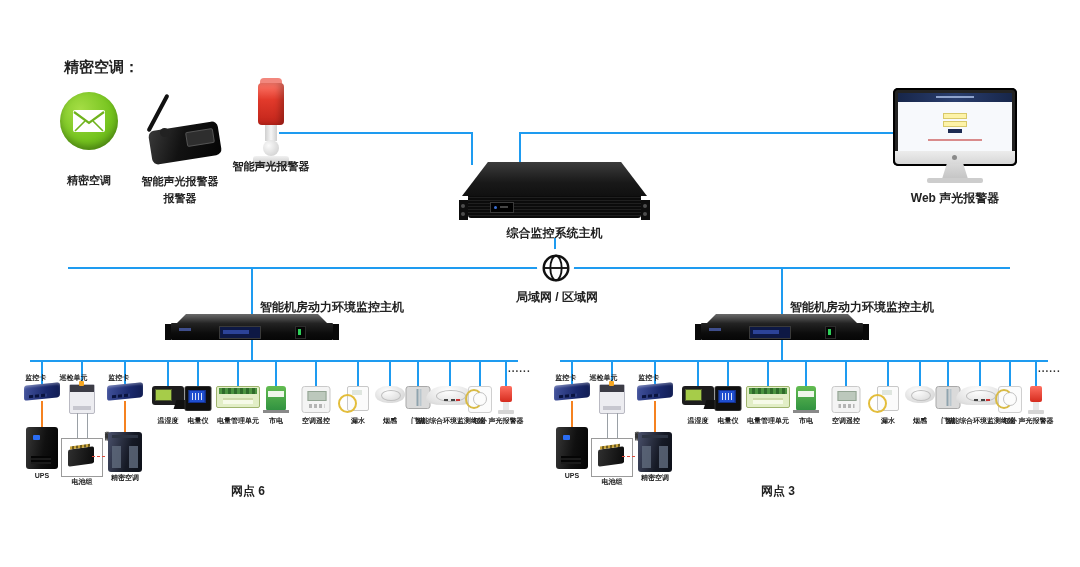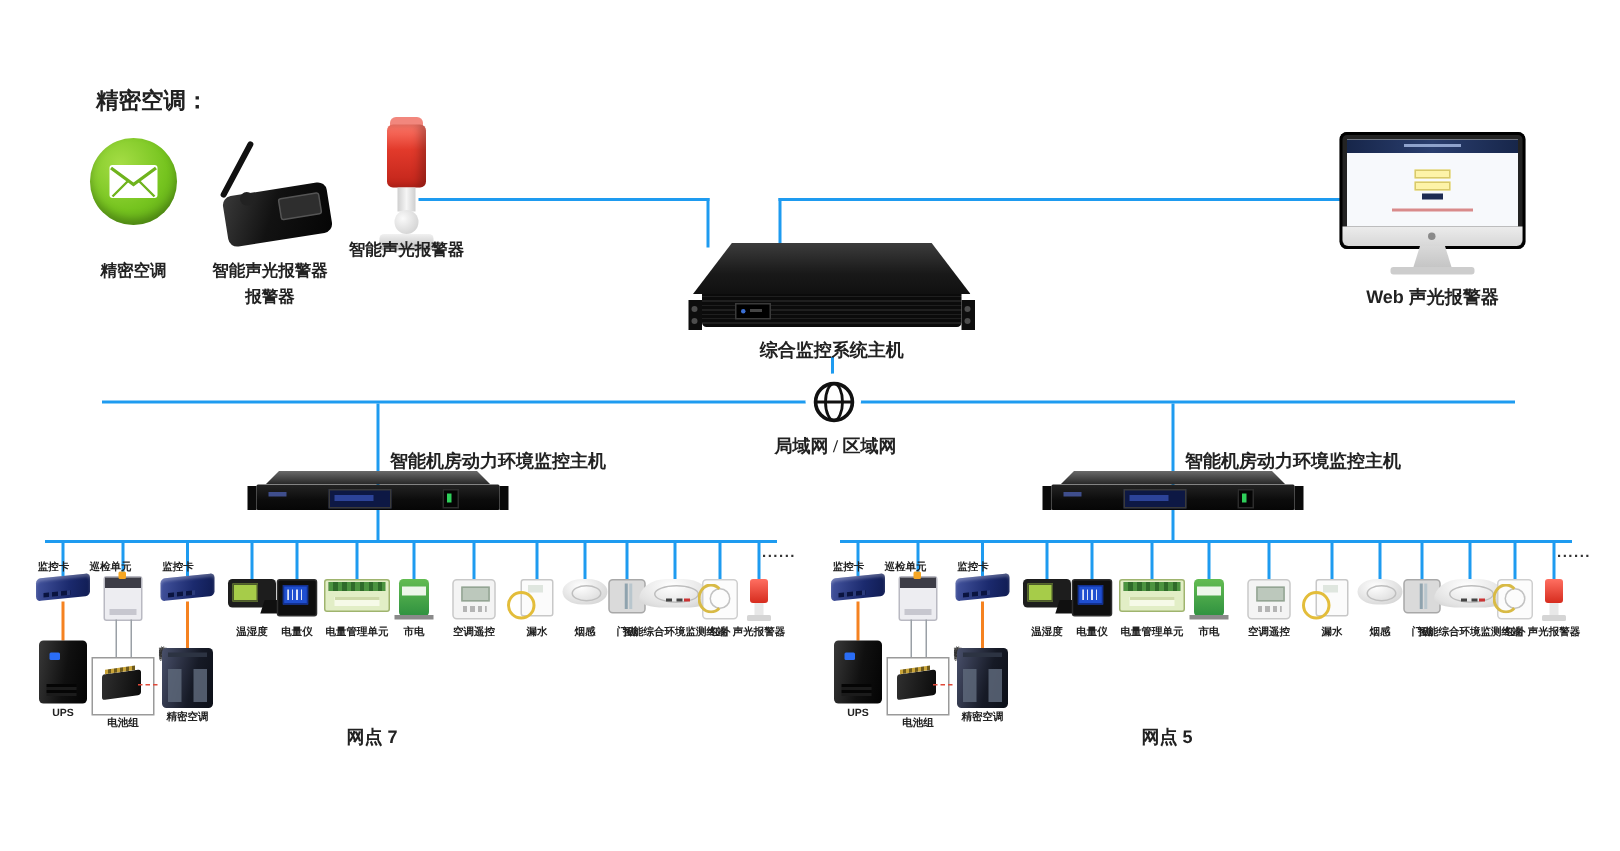--- a/index.html
+++ b/index.html
@@ -223,21 +223,21 @@
   <div class="lbl t12" style="left:880px;top:190px;width:150px;">Web 声光报警器</div>
 
   <div class="bl h" style="left:68px;top:267px;width:942px;"></div>
   <div class="globe">
     <svg width="34" height="34" viewBox="0 0 36 36">
       <circle cx="18" cy="18" r="13" fill="#ffffff" stroke="#111" stroke-width="2.6"></circle>
       <ellipse cx="18" cy="18" rx="6" ry="13" fill="none" stroke="#111" stroke-width="2"></ellipse>
       <line x1="5" y1="18" x2="31" y2="18" stroke="#111" stroke-width="2"></line>
     </svg>
   </div>
-  <div class="lbl t12" style="left:497px;top:289px;width:120px;font-family:Liberation Serif, serif;">局域网 / 区域网</div>
+  <div class="lbl t12" style="left:497px;top:289px;width:120px;">局域网 / 区域网</div>
 
   <div class="bl v" style="left:251px;top:269px;height:91px;"></div>
   <div class="bl v" style="left:781px;top:269px;height:91px;"></div>
 
   <div class="rackhost" style="left:167px;top:314px;">
     <i class="rtop"></i>
       <i class="rbody"></i>
       <i class="brand"></i>
     <i class="lcd">
         <i></i>
@@ -360,21 +360,21 @@
         <i class="batdev"></i>
       </div>
     <div class="reddash" style="left:64px;top:96px;"></div>
     <div class="vtext" style="left:77px;top:66px;height:60px;">蓄电池智能数字传感器</div>
     <div class="slbl" style="left:54px;top:117px;">电池组</div>
 
     <div class="ol" style="left:96px;top:41px;height:31px;"></div>
     <div class="acu" style="left:97px;top:72px;"></div>
     <div class="slbl" style="left:97px;top:113px;">精密空调</div>
   </div>
-  <div class="lbl t12" style="left:198px;top:483px;width:100px;">网点 7</div>
+  <div class="lbl t12" style="left:198px;top:483px;width:100px;">网点 6</div>
 
   <div class="branch" style="left:558px;">
     <div class="rowbus"></div>
     <div class="dots" style="left:480px;">......</div>
 
     <div class="slot ctrl" style="left:14px">
         <i class="vl"></i>
         <div class="dev dev-card" style="transform:translateX(-50%) skewY(-6deg);"></div>
         <div class="slbl">监控卡</div>
       </div>
@@ -464,15 +464,15 @@
         <i class="batdev"></i>
       </div>
     <div class="reddash" style="left:64px;top:96px;"></div>
     <div class="vtext" style="left:77px;top:66px;height:60px;">蓄电池智能数字传感器</div>
     <div class="slbl" style="left:54px;top:117px;">电池组</div>
 
     <div class="ol" style="left:96px;top:41px;height:31px;"></div>
     <div class="acu" style="left:97px;top:72px;"></div>
     <div class="slbl" style="left:97px;top:113px;">精密空调</div>
   </div>
-  <div class="lbl t12" style="left:728px;top:483px;width:100px;">网点 5</div>
+  <div class="lbl t12" style="left:728px;top:483px;width:100px;">网点 3</div>
 
 </div>
 
 </body></html>

